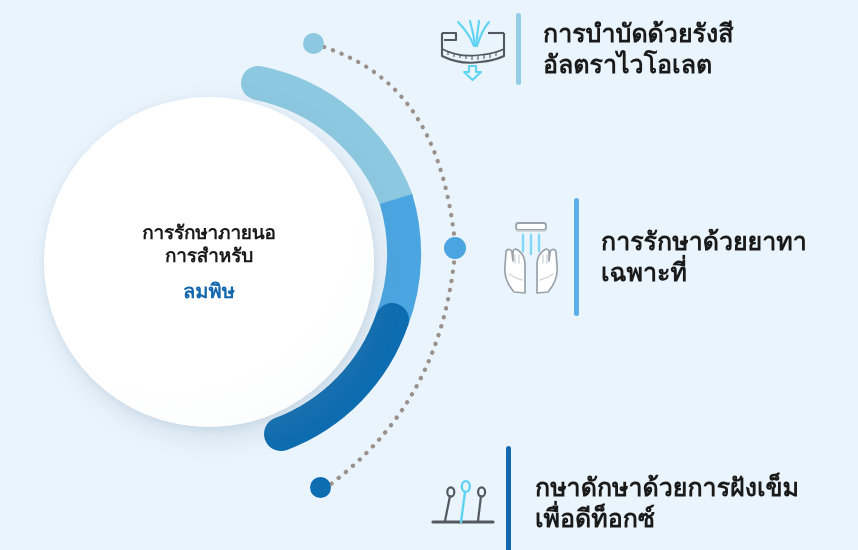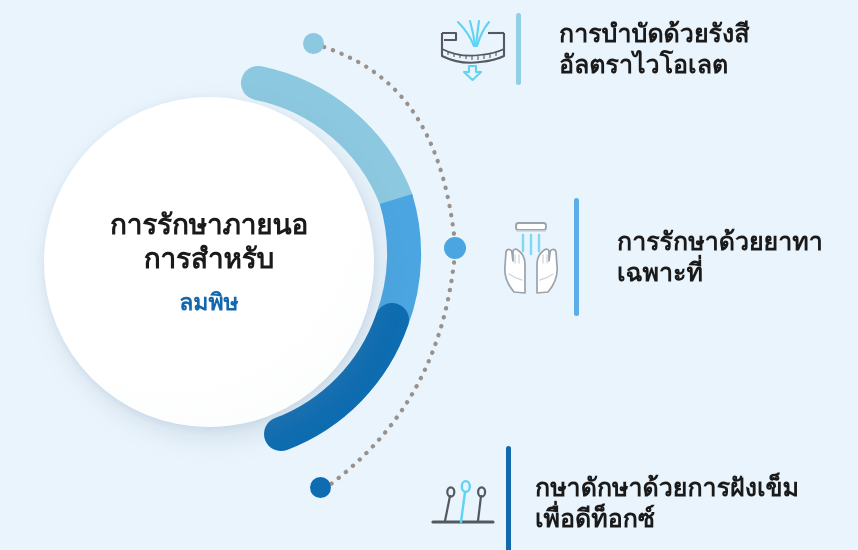--- a/index.html
+++ b/index.html
@@ -39,28 +39,28 @@
     justify-content: center;
   }
   .center-text {
     width: 300px;
     text-align: center;
     line-height: 1.22;
     user-select: none;
   }
   .center-text .line {
     display: block;
-    font-size: 28px;
+    font-size: 19px;
     font-weight: bold;
     color: #1a1a1a;
     letter-spacing: -0.2px;
   }
   .center-text .highlight {
     display: block;
-    font-size: 23px;
+    font-size: 20px;
     font-weight: bold;
     color: #1368ad;
     margin-top: 12px;
   }
 
   
   .ring-svg {
     position: absolute;
     left: 0;
     top: 0;
@@ -94,21 +94,21 @@
   .divider {
     flex: 0 0 5px;
     width: 5px;
     border-radius: 3px;
   }
   .div-1 { height: 72px;  background: #92cee5; }
   .div-2 { height: 118px; background: #5baee8; }
   .div-3 { height: 114px; background: #1369ae; }
 
   .label {
-    margin-left: 38px;
+    margin-left: 22px;
     font-size: 25px;
     font-weight: bold;
     color: #1a1a1a;
     line-height: 1.25;
     max-width: 300px;
     user-select: none;
   }
   .row-acu .label { margin-left: 24px; }
 
   

